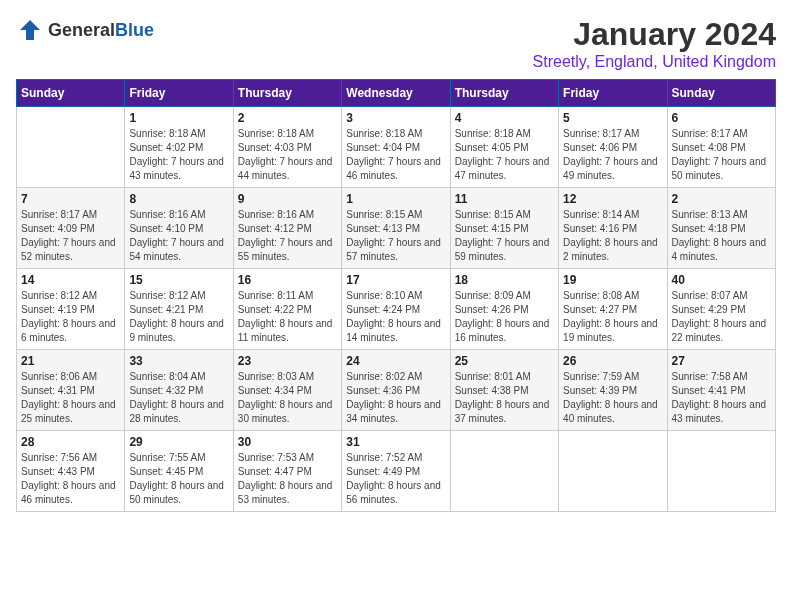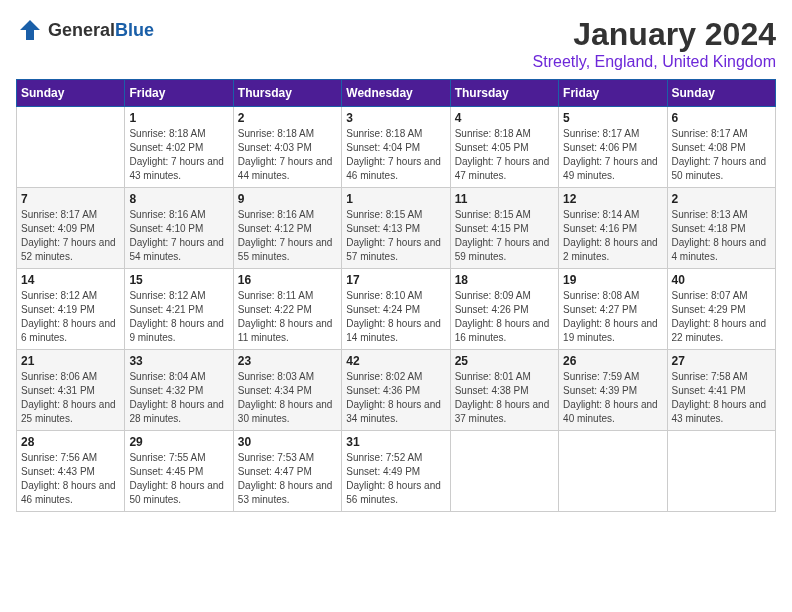--- a/index.html
+++ b/index.html
@@ -213,21 +213,21 @@
         </td>
         <td>
           <div class="day-number">33</div>
           <div class="day-info">Sunrise: 8:04 AM<br>Sunset: 4:32 PM<br>Daylight: 8 hours and 28 minutes.</div>
         </td>
         <td>
           <div class="day-number">23</div>
           <div class="day-info">Sunrise: 8:03 AM<br>Sunset: 4:34 PM<br>Daylight: 8 hours and 30 minutes.</div>
         </td>
         <td>
-          <div class="day-number">42</div>
+          <div class="day-number">24</div>
           <div class="day-info">Sunrise: 8:02 AM<br>Sunset: 4:36 PM<br>Daylight: 8 hours and 34 minutes.</div>
         </td>
         <td>
           <div class="day-number">25</div>
           <div class="day-info">Sunrise: 8:01 AM<br>Sunset: 4:38 PM<br>Daylight: 8 hours and 37 minutes.</div>
         </td>
         <td>
           <div class="day-number">26</div>
           <div class="day-info">Sunrise: 7:59 AM<br>Sunset: 4:39 PM<br>Daylight: 8 hours and 40 minutes.</div>
         </td>

